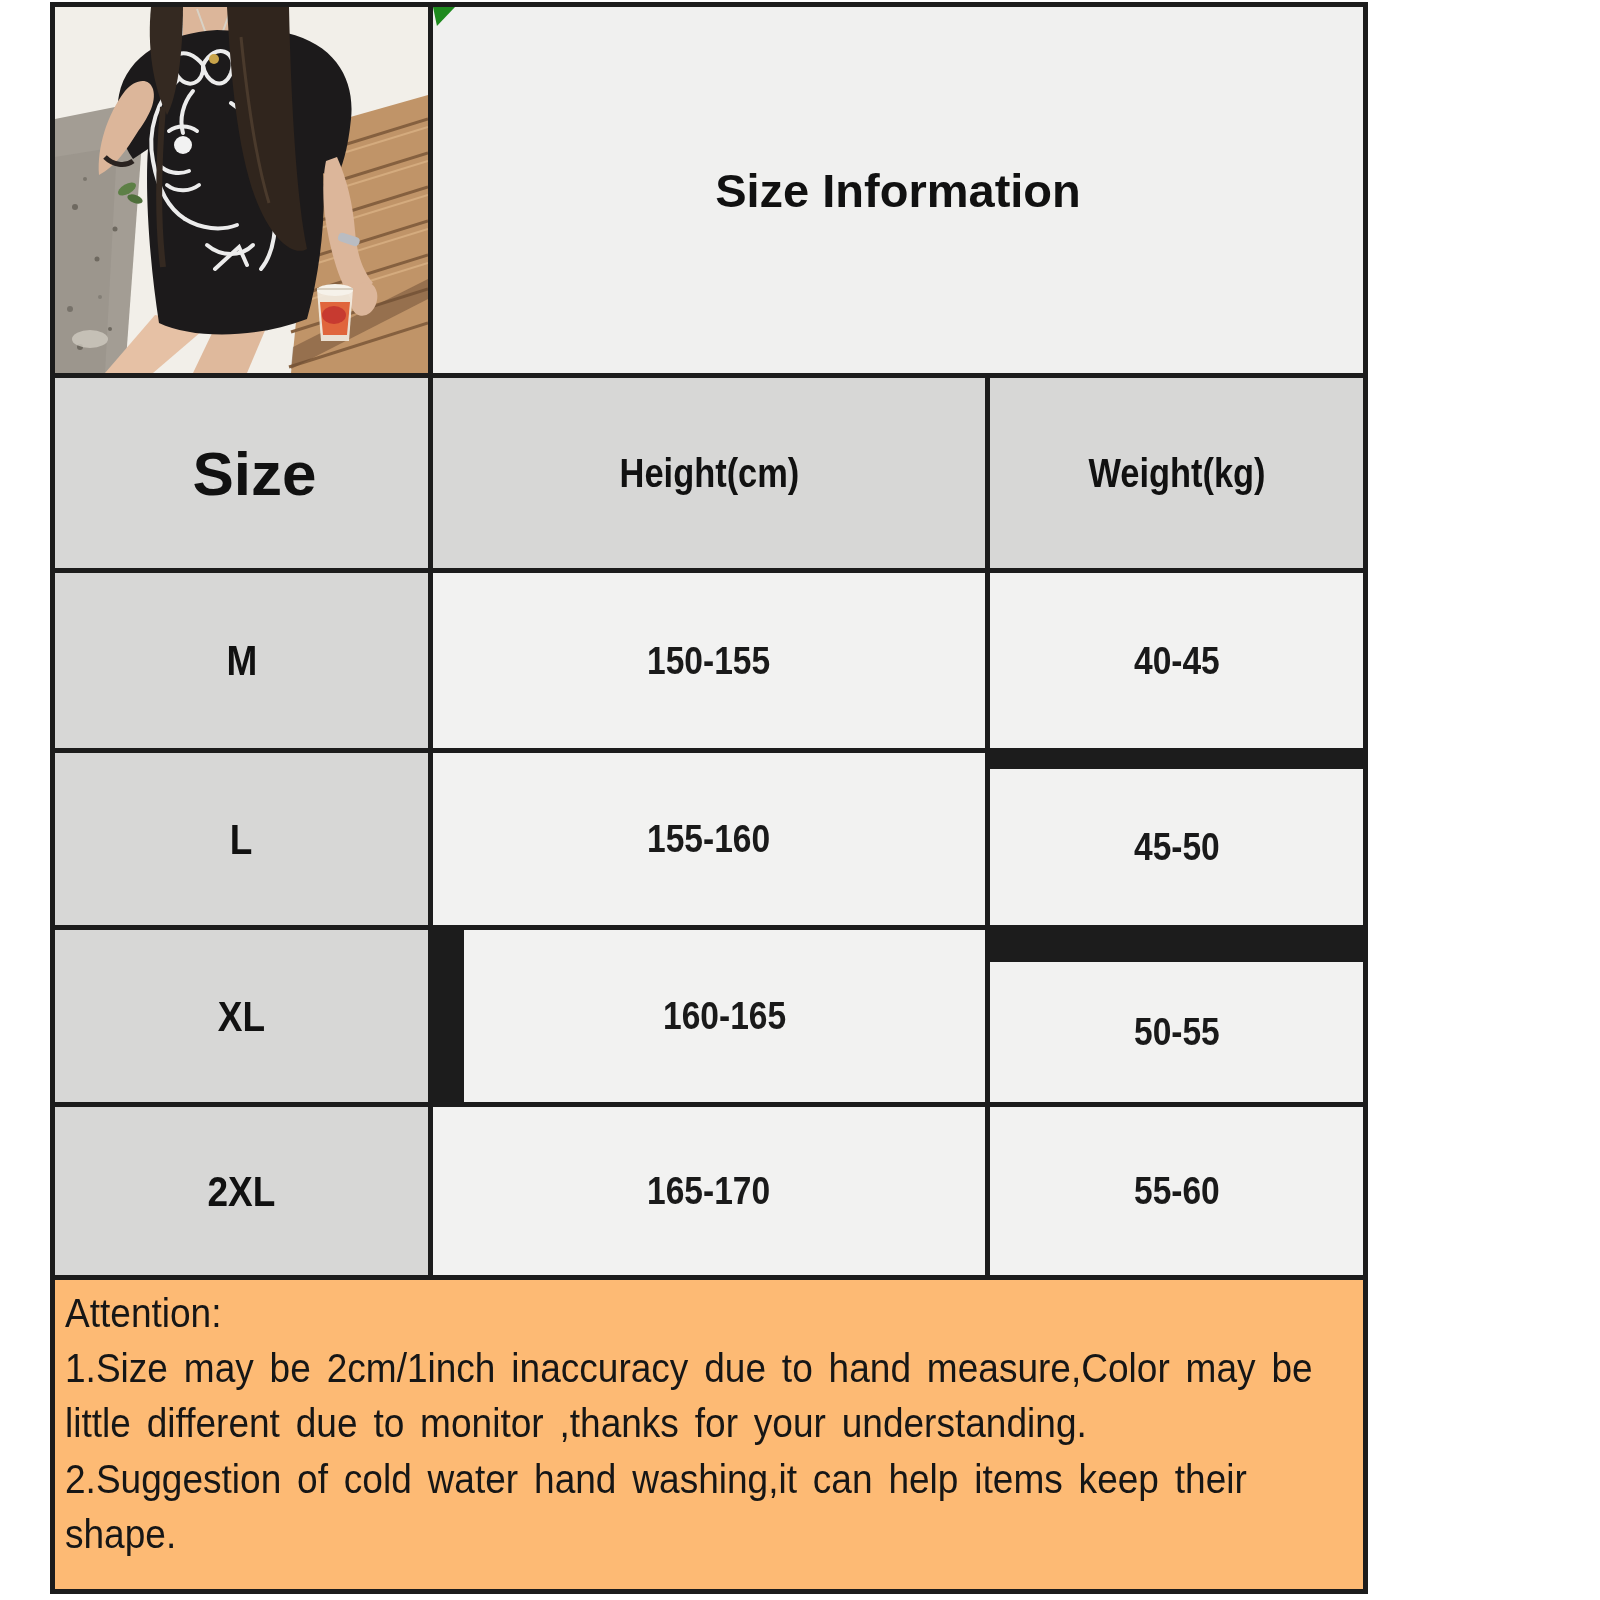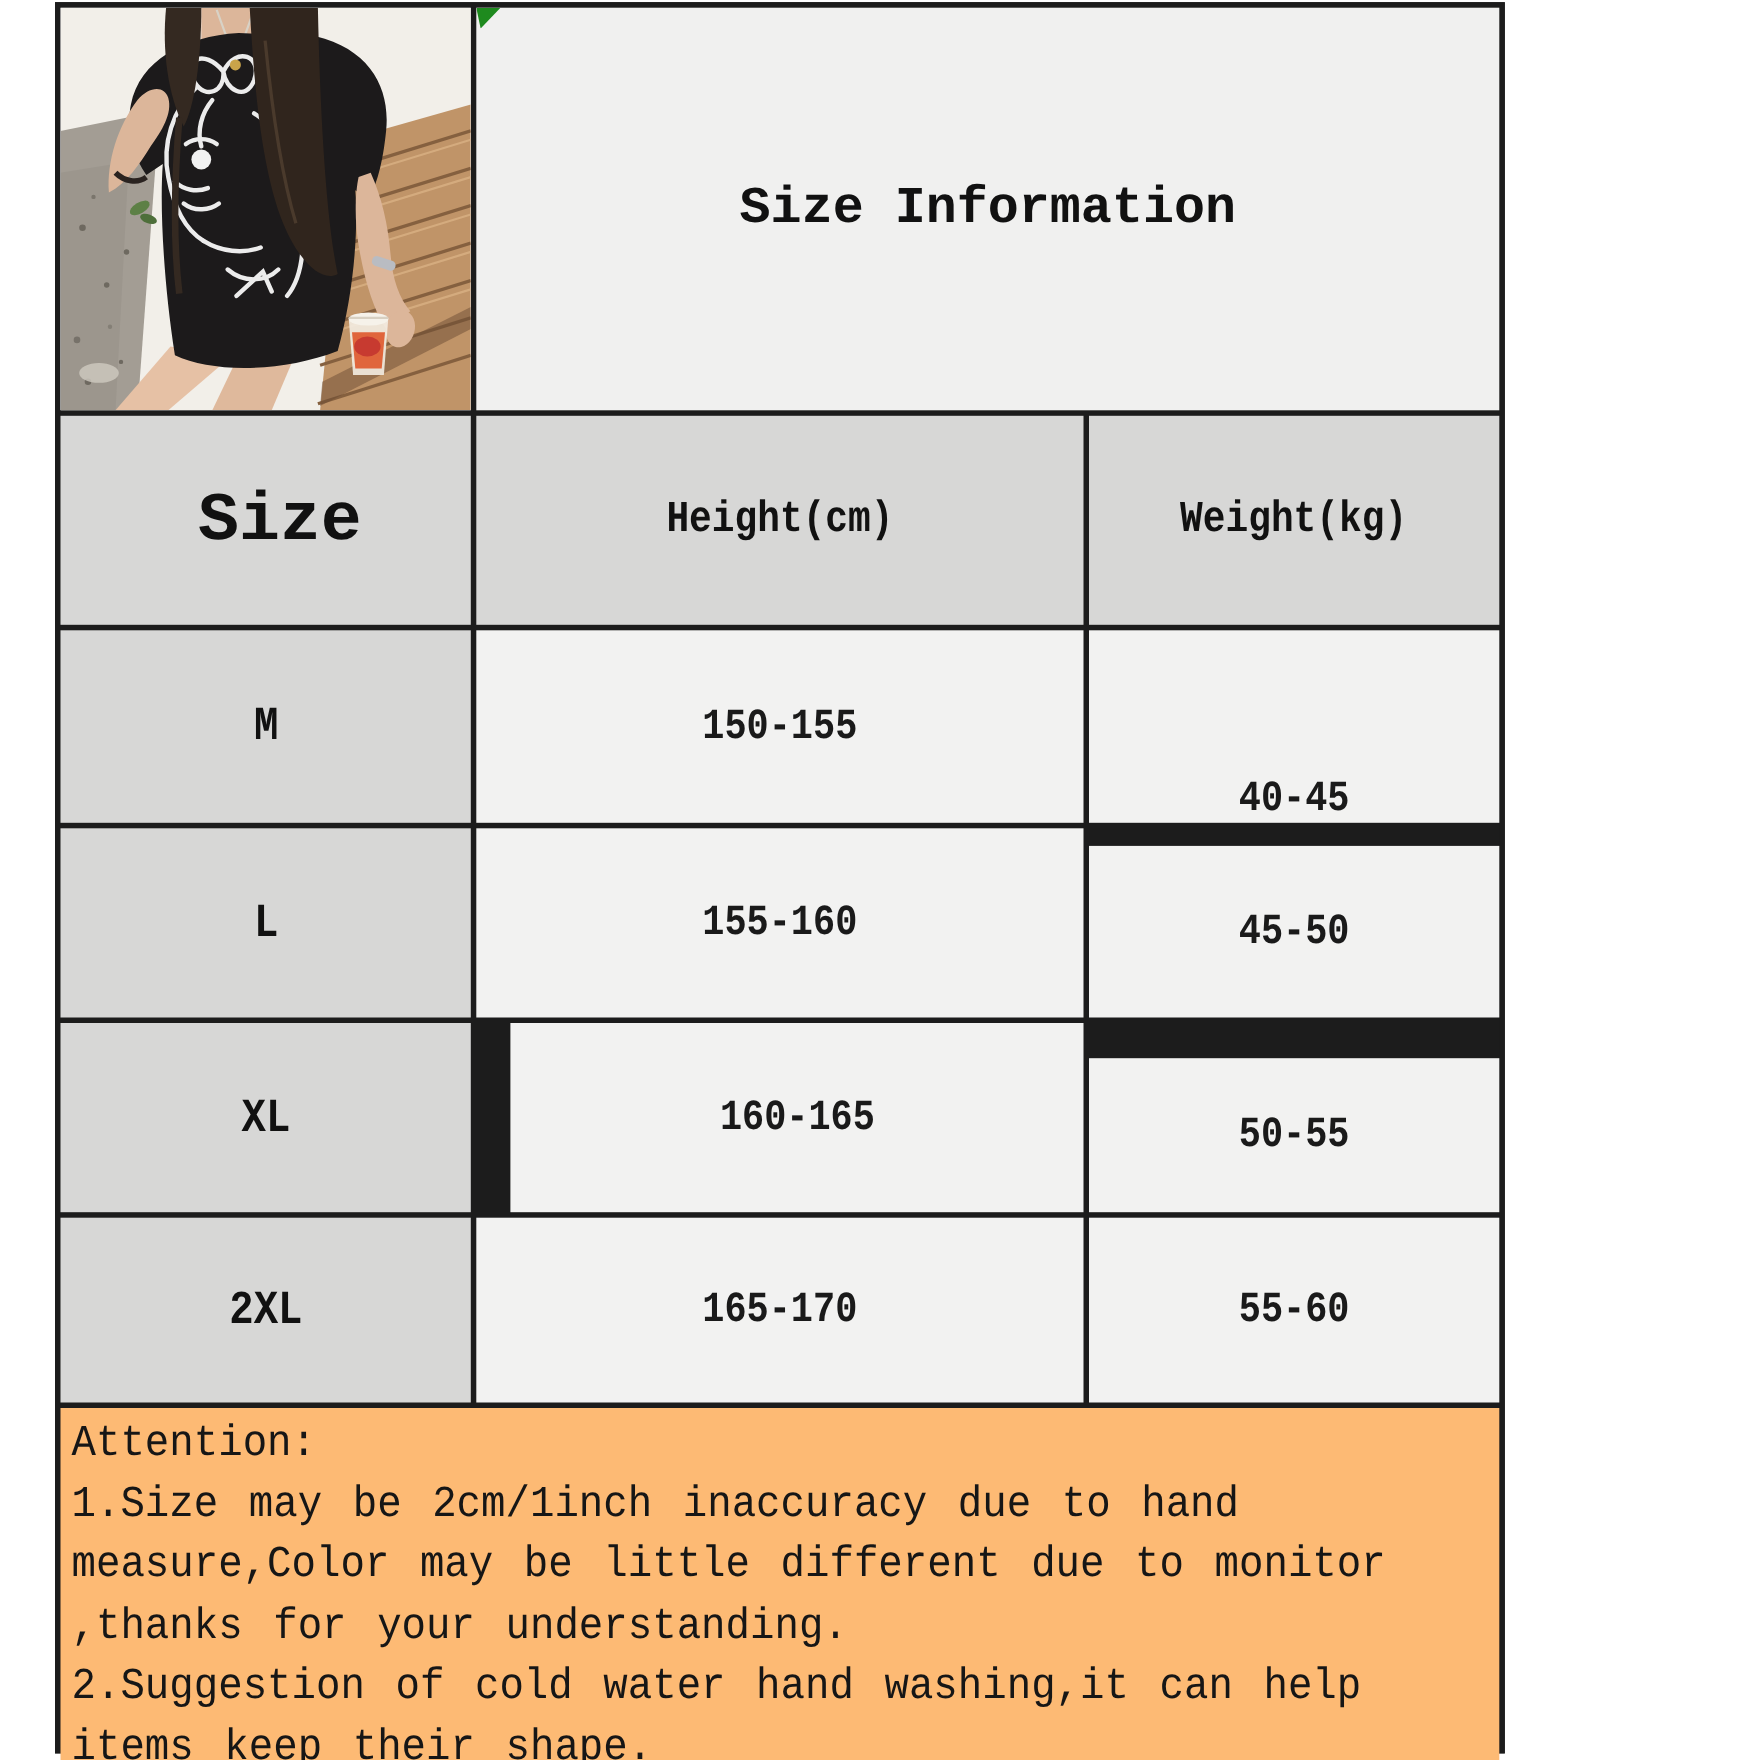--- a/index.html
+++ b/index.html
@@ -8,21 +8,20 @@
     font-family:"Liberation Sans", sans-serif;color:#111;
     overflow:hidden;
   }
   .sheet{
     position:absolute;left:50px;top:2px;width:1318px;height:1592px;
     box-sizing:border-box;border:5px solid #1c1c1c;background:#1c1c1c;
     display:grid;
     grid-template-columns:373px 552px 1fr;
     grid-template-rows:366px 190px 175px 172px 172px 168px 1fr;
     gap:5px;
-    font-family:Liberation Mono, monospace;
   }
   .cell{background:#f2f2f1;display:flex;align-items:center;justify-content:center;box-sizing:border-box;}
   .photo-cell{grid-area:1/1/2/2;background:#ffffff;padding:0;overflow:hidden;}
   .photo-cell svg{display:block;width:100%;height:100%;}
   .title-cell{grid-area:1/2/2/4;background:#f0f0ef;position:relative;}
   .title-text{font-size:47px;font-weight:bold;letter-spacing:0px;}
   .green-marker{
     position:absolute;left:0;top:0;width:22px;height:19px;
     background:#1e8a1e;
     clip-path:polygon(0 0,100% 0,18% 100%);
@@ -158,21 +157,21 @@
   <div class="cell hdr" style="grid-area:2/3/3/4;">
     <span class="col-hdr cond">Weight(kg)</span>
   </div>
 
   <div class="cell lbl" style="grid-area:3/1/4/2;">
     <span class="row-lbl cond">M</span>
   </div>
   <div class="cell" style="grid-area:3/2/4/3;">
     <span class="val cond">150-155</span>
   </div>
-  <div class="cell" style="grid-area:3/3/4/4;align-items:flex-end;">
+  <div class="cell" style="grid-area:3/3/4/4;">
     <span class="val cond">40-45</span>
   </div>
 
   <div class="cell lbl" style="grid-area:4/1/5/2;">
     <span class="row-lbl cond">L</span>
   </div>
   <div class="cell" style="grid-area:4/2/5/3;">
     <span class="val cond">155-160</span>
   </div>
   <div class="cell" style="grid-area:4/3/5/4;margin-top:16px;">

